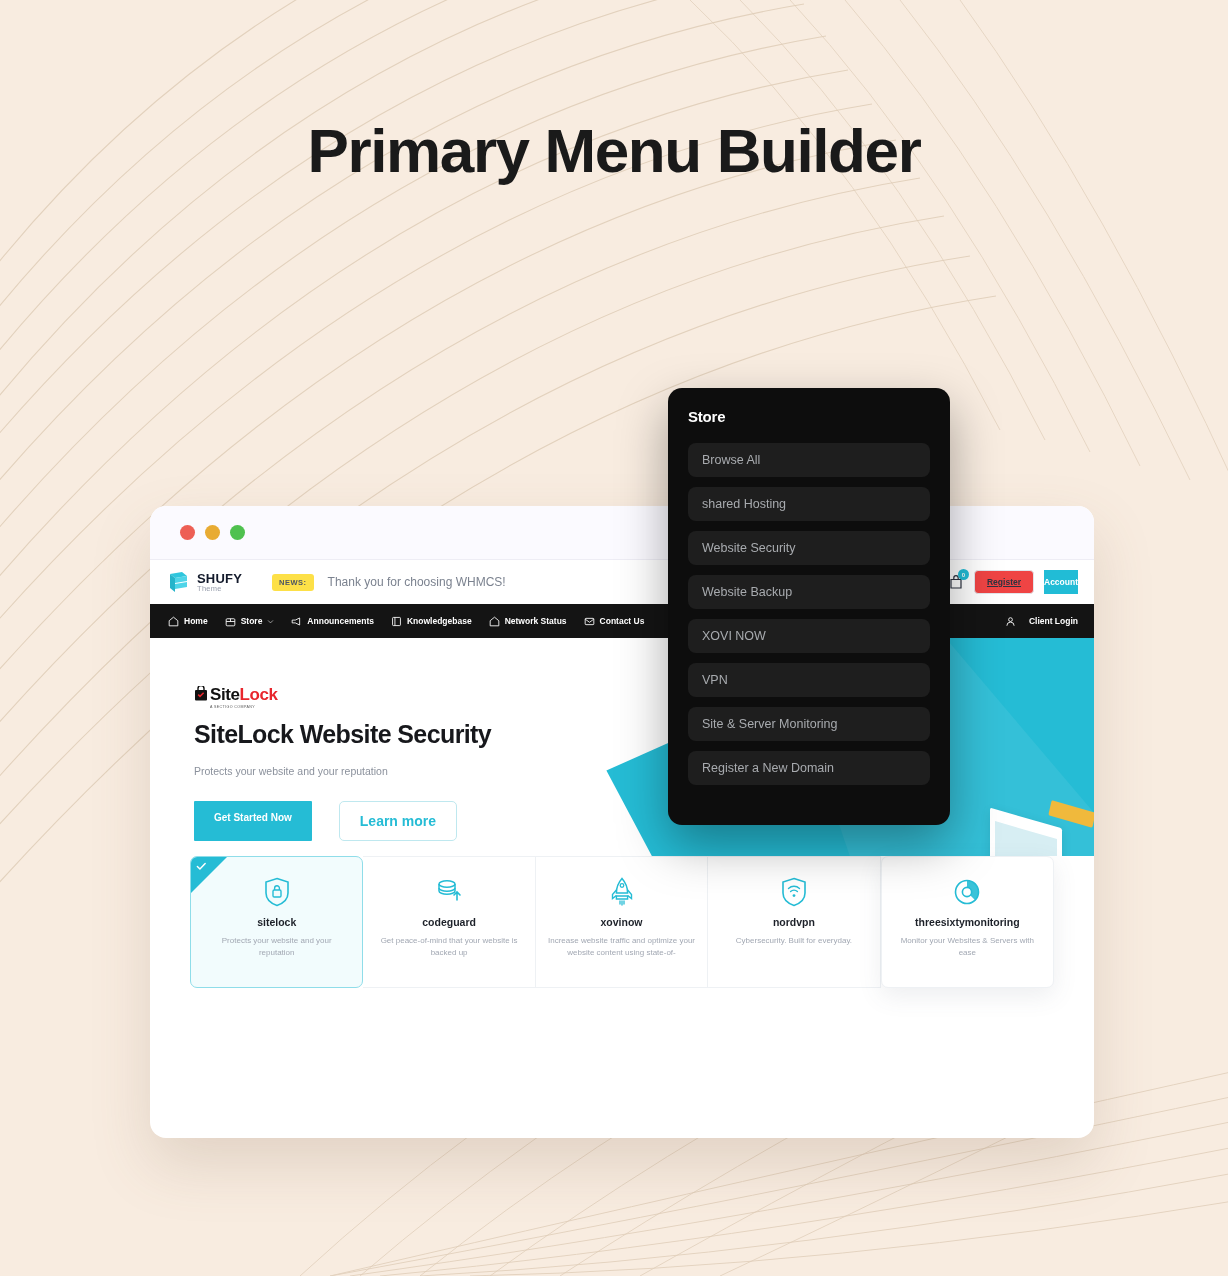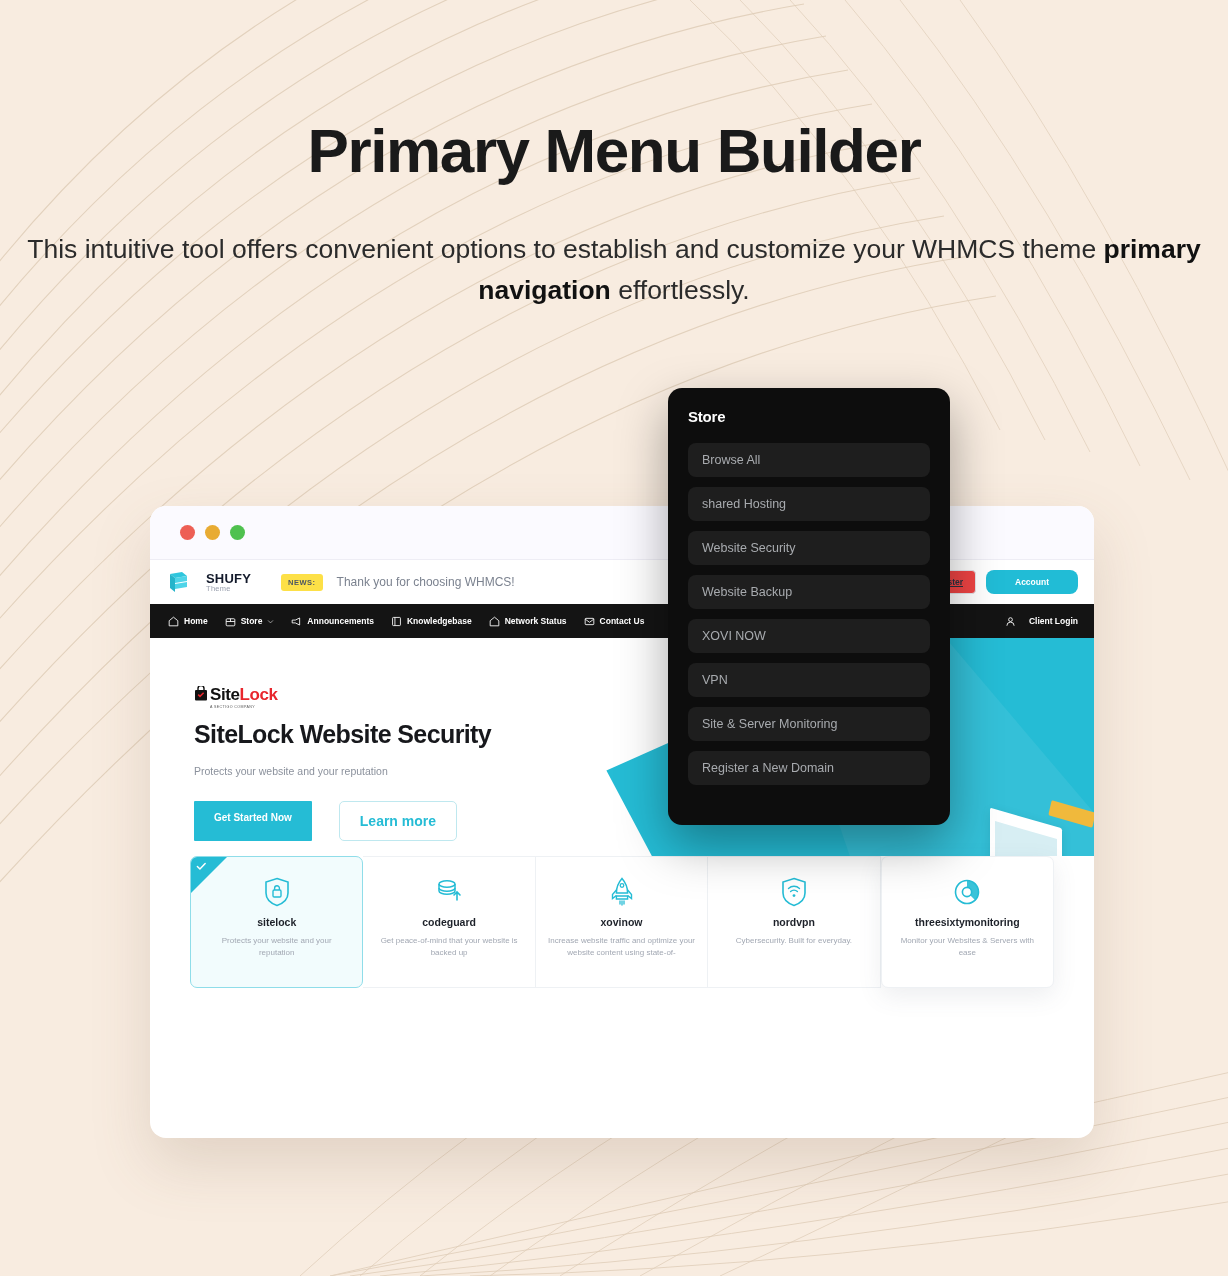--- a/index.html
+++ b/index.html
@@ -74,21 +74,21 @@
   .dot.green { background: #4fc14f; }
 
   
   .site-top {
     height: 44px;
     background: #ffffff;
     display: flex;
     align-items: center;
     padding: 0 16px 0 18px;
   }
-  .logo { display: flex; align-items: center; gap: 17px; }
+  .logo { display: flex; align-items: center; gap: 8px; }
   .logo-mark { width: 21px; height: 23px; flex: none; }
   .logo-text { line-height: 1; }
   .logo-name {
     font-size: 13px; font-weight: 800; color: #131a2b; letter-spacing: .2px;
   }
   .logo-sub { font-size: 7.5px; color: #9aa0ae; letter-spacing: .3px; }
 
   .news-badge {
     margin-left: 30px;
     background: #fde047;
@@ -113,22 +113,22 @@
     width: 11px; height: 11px; border-radius: 50%;
     display: flex; align-items: center; justify-content: center;
   }
   .btn-register {
     border: 1px solid #e2e5ea; border-radius: 4px;
     padding: 6px 12px; font-size: 8.5px; font-weight: 700; color: #2c3340;
     background: #ef4444;
     text-decoration: underline;
   }
   .btn-account {
-    background: #21bcd6; border-radius: 8px;
-    padding: 7px 29px; font-size: 8.5px; font-weight: 700; color: #fff;
+    background: #21bcd6; border-radius: 0;
+    padding: 7px 0; font-size: 8.5px; font-weight: 700; color: #fff;
   }
 
   
   .site-nav {
     height: 34px;
     background: #141414;
     display: flex;
     align-items: center;
     padding: 0 16px 0 18px;
     gap: 17px;
@@ -319,23 +319,20 @@
     <path d="M740,0 Q 905,165 1045,440"></path>
     <path d="M790,0 Q 950,172 1090,452"></path>
     <path d="M845,0 Q 1000,180 1140,466"></path>
     <path d="M900,0 Q 1050,190 1190,480"></path>
     <path d="M960,0 Q 1105,200 1240,496"></path>
   </g>
 </svg>
 
 <div class="hero-text">
   <div class="page-title">Primary Menu Builder</div>
-  <div class="page-subtitle">
-    <span>This intuitive tool offers convenient options to establish and customize your WHMCS theme </span><b>primary navigation</b><span> effortlessly.</span>
-  </div>
 </div>
 
 <div class="browser">
 
   <div class="browser-bar">
     <span class="dot red"></span>
     <span class="dot yellow"></span>
     <span class="dot green"></span>
   </div>
 

